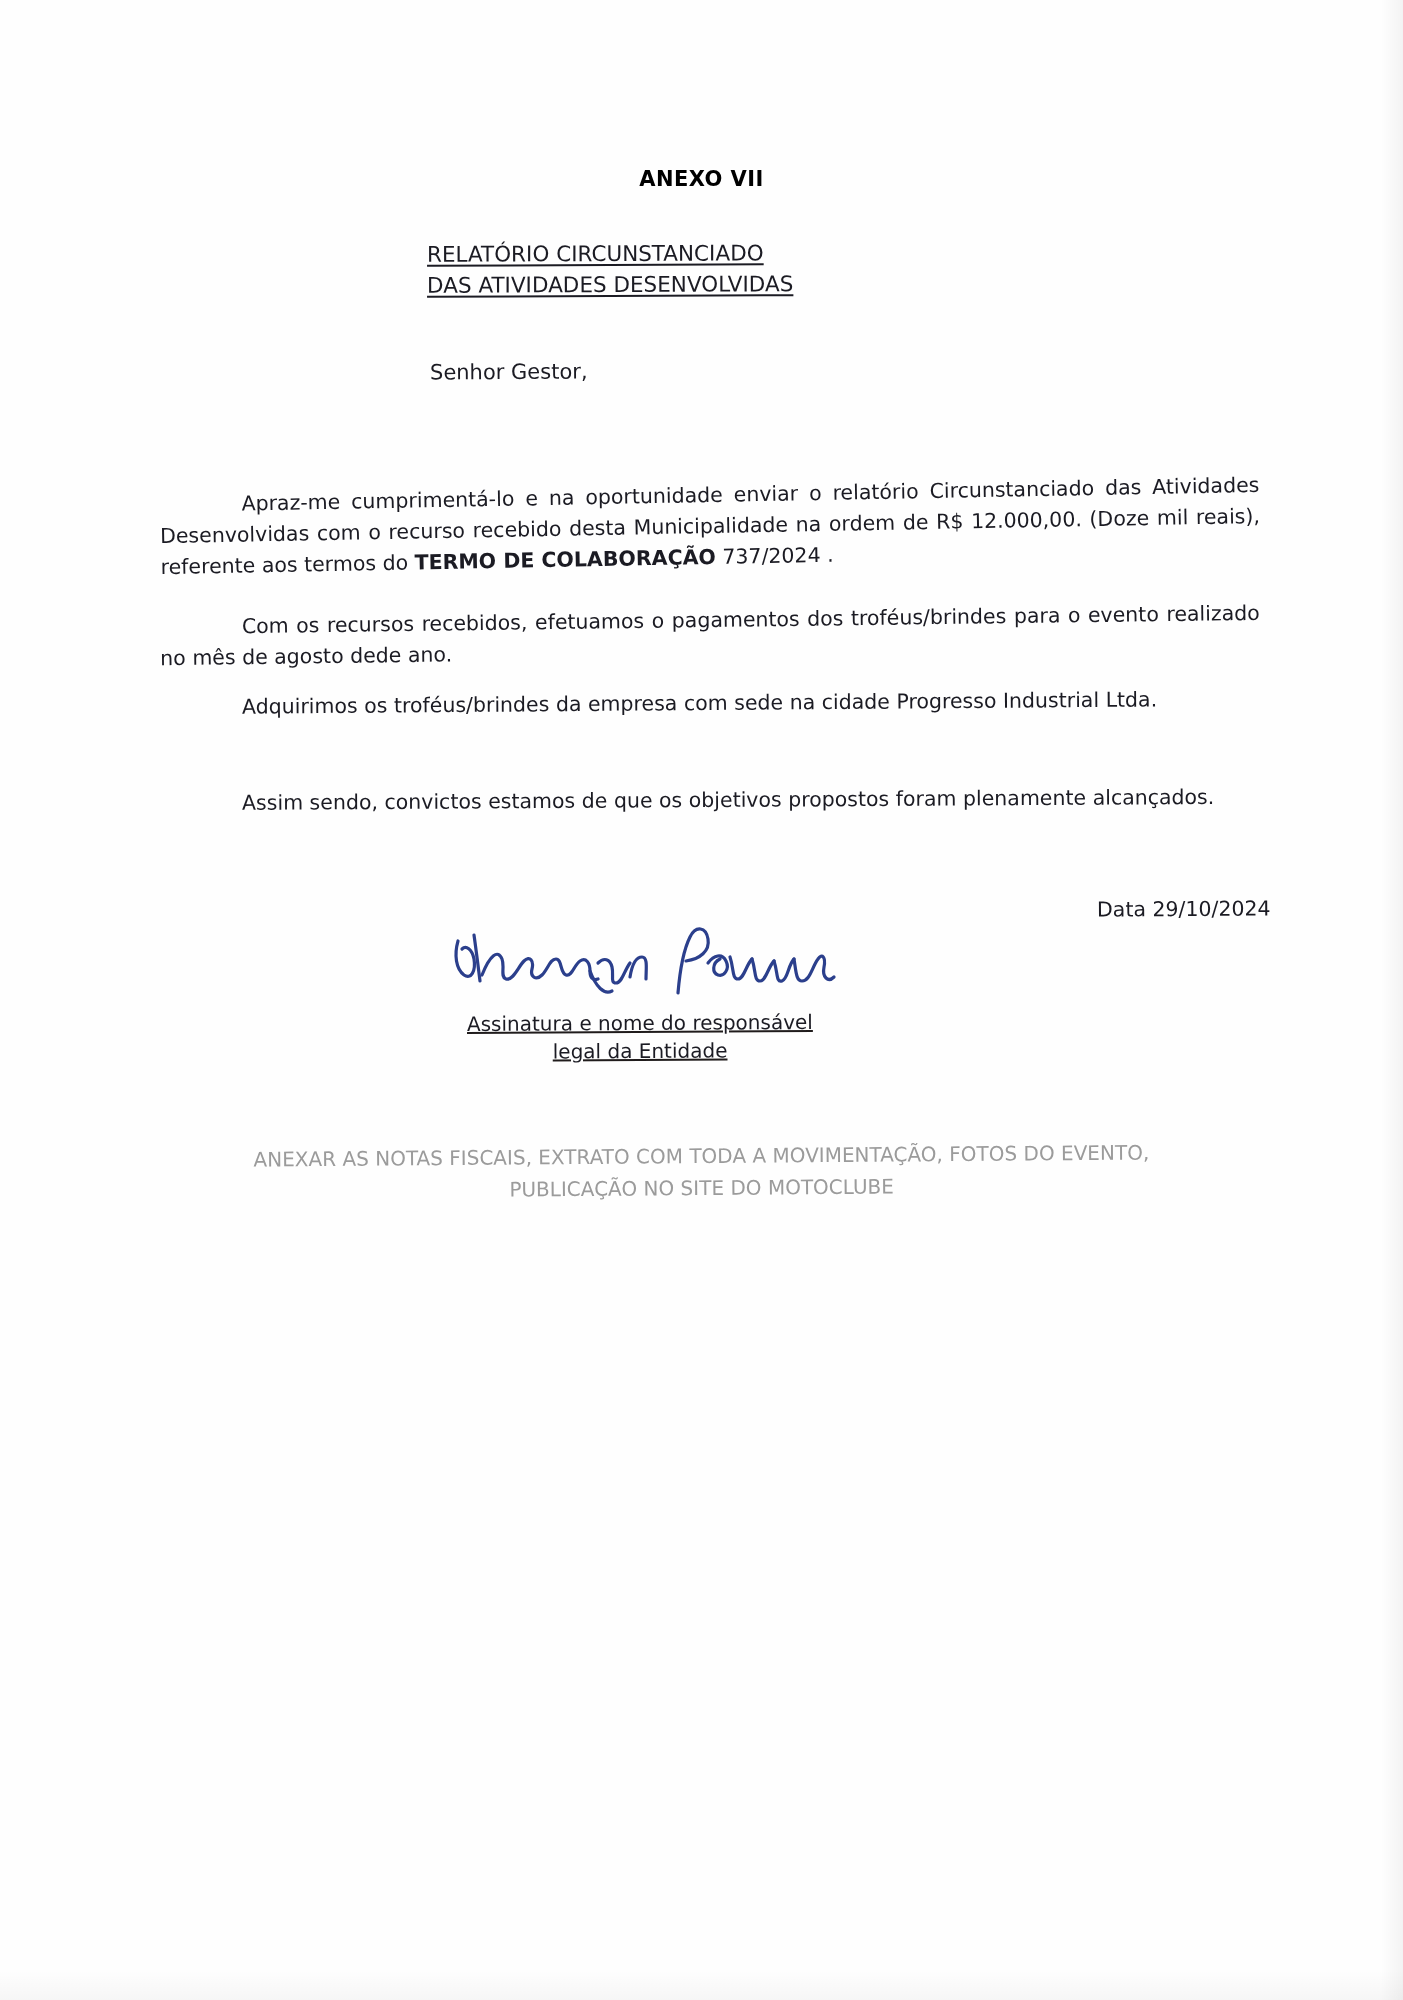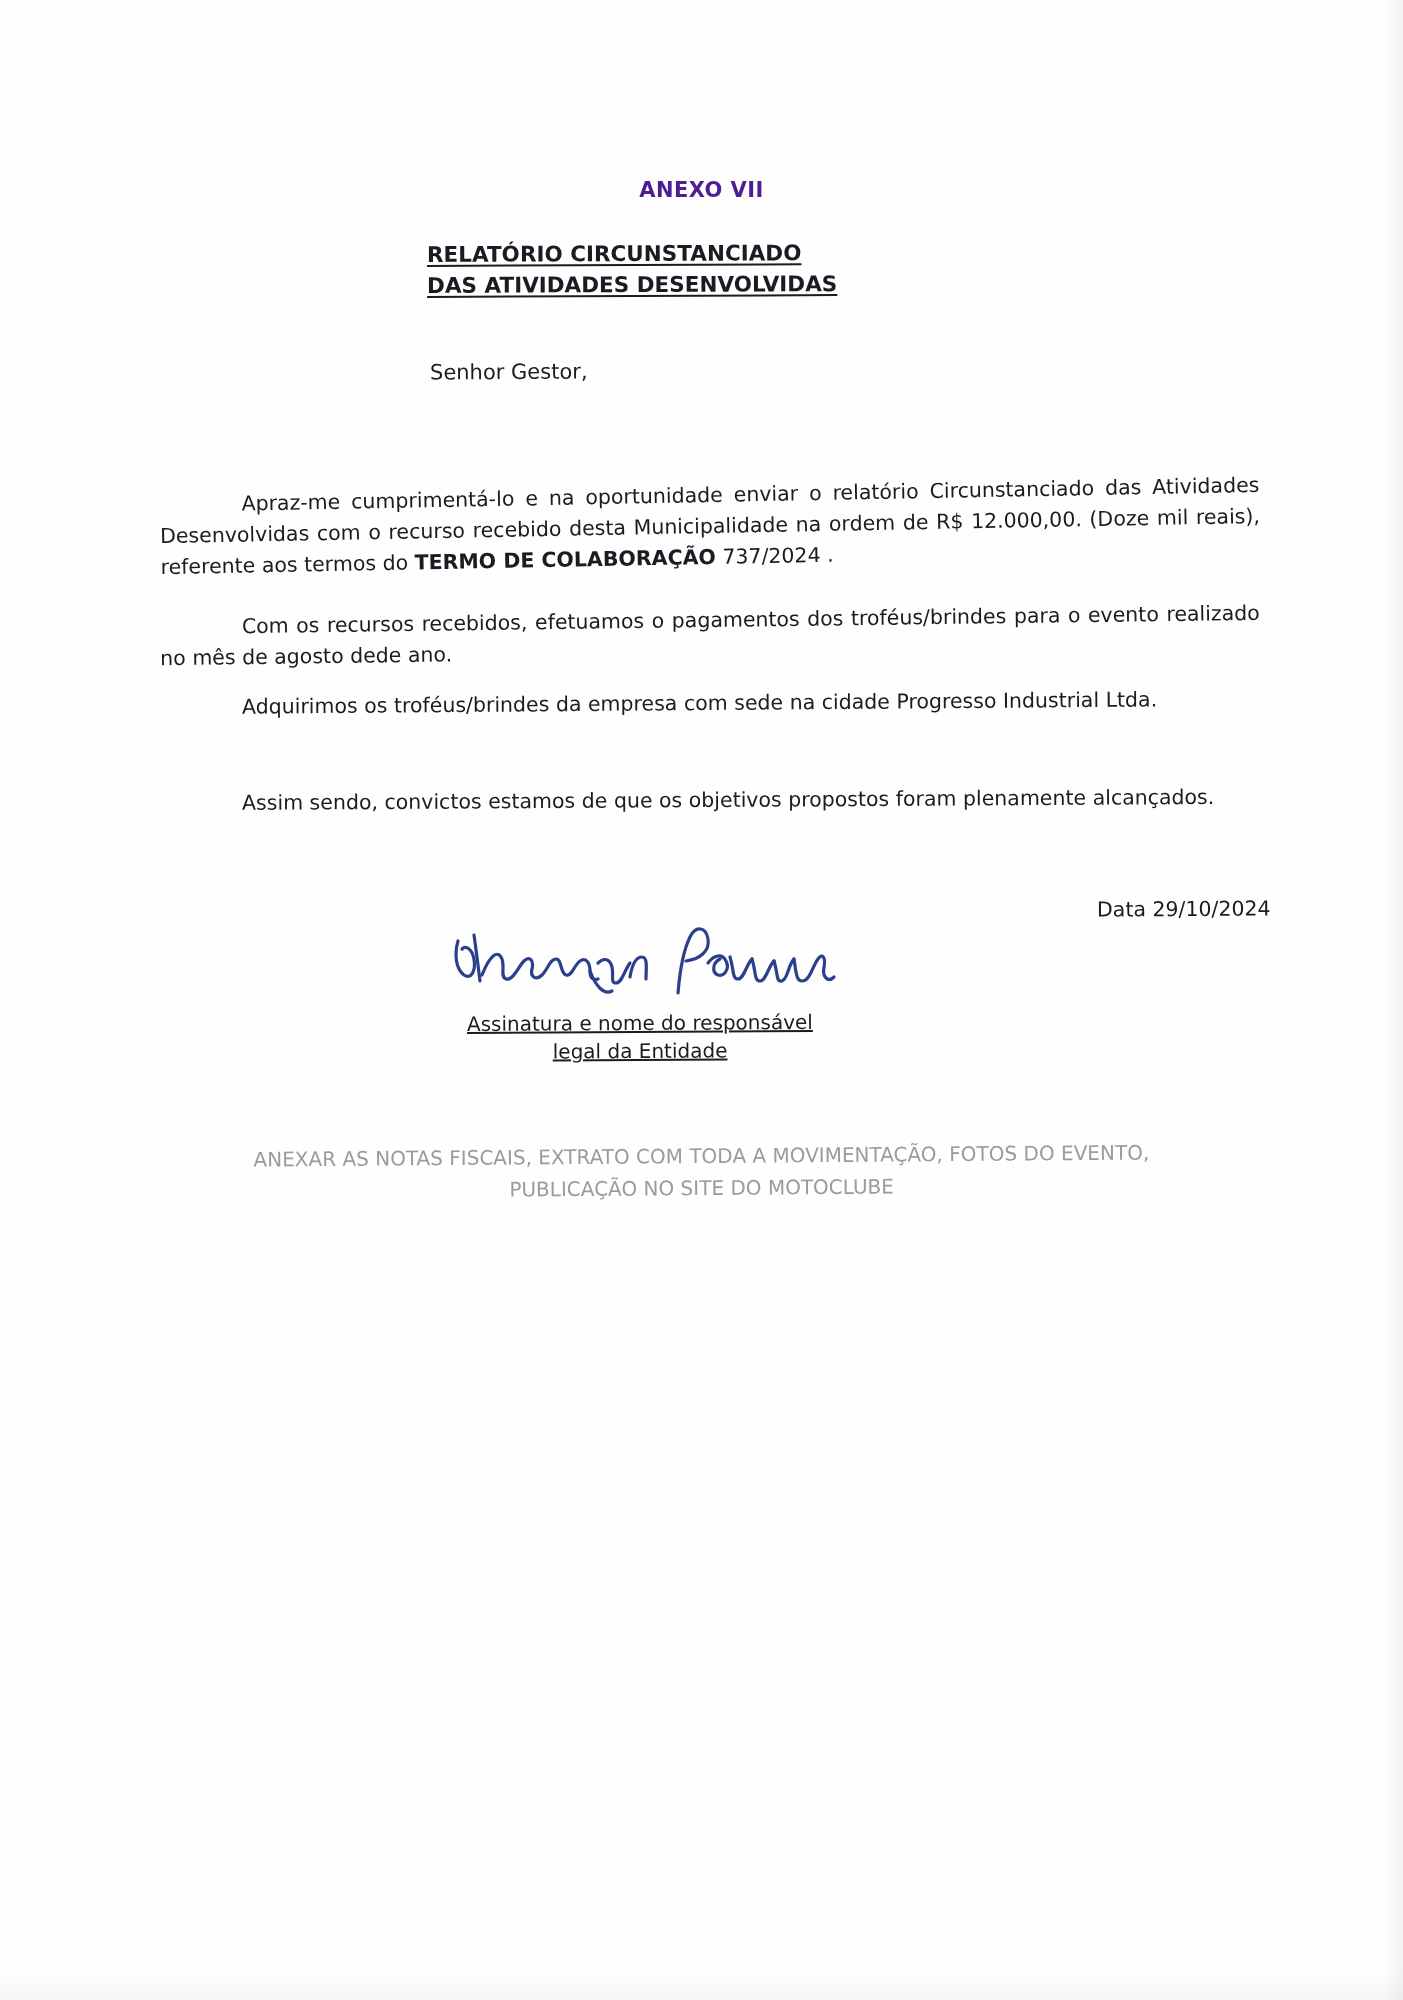--- a/index.html
+++ b/index.html
@@ -45,35 +45,35 @@
   .doc-body {
     position: absolute;
     left: 0;
     top: 0;
     width: 1403px;
   }
 
   .anexo-title {
     position: absolute;
     left: 0;
-    top: 178px;
+    top: 167px;
     width: 1403px;
     text-align: center;
     font-size: 21px;
     font-weight: bold;
     letter-spacing: 0.4px;
-    color: #4c1d95;
+    color: #000000;
   }
 
   .report-title {
     position: absolute;
     left: 427px;
     top: 238px;
     font-size: 21.5px;
-    font-weight: bold;
+    font-weight: normal;
     line-height: 31px;
     color: #1b1b23;
   }
   .report-title .line {
     display: block;
     text-decoration: underline;
     text-underline-offset: 3px;
     transform: rotate(-0.25deg);
   }
 

